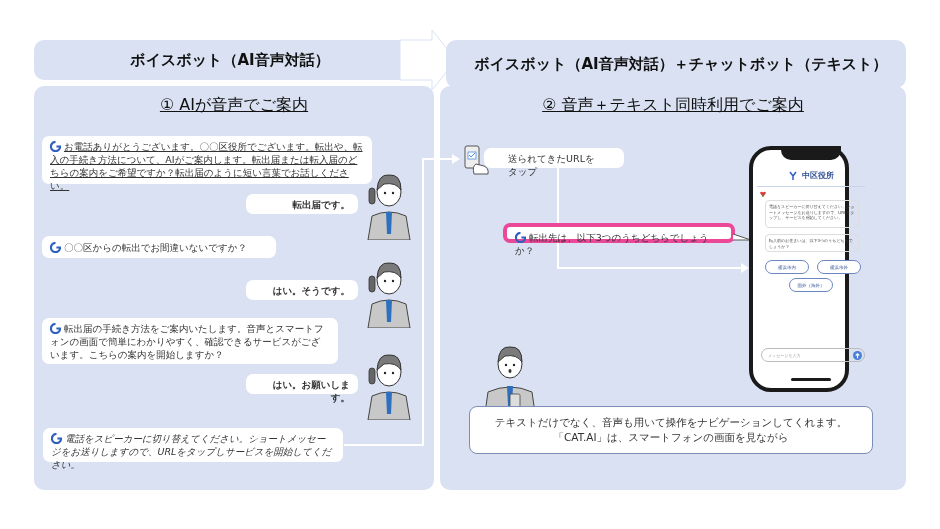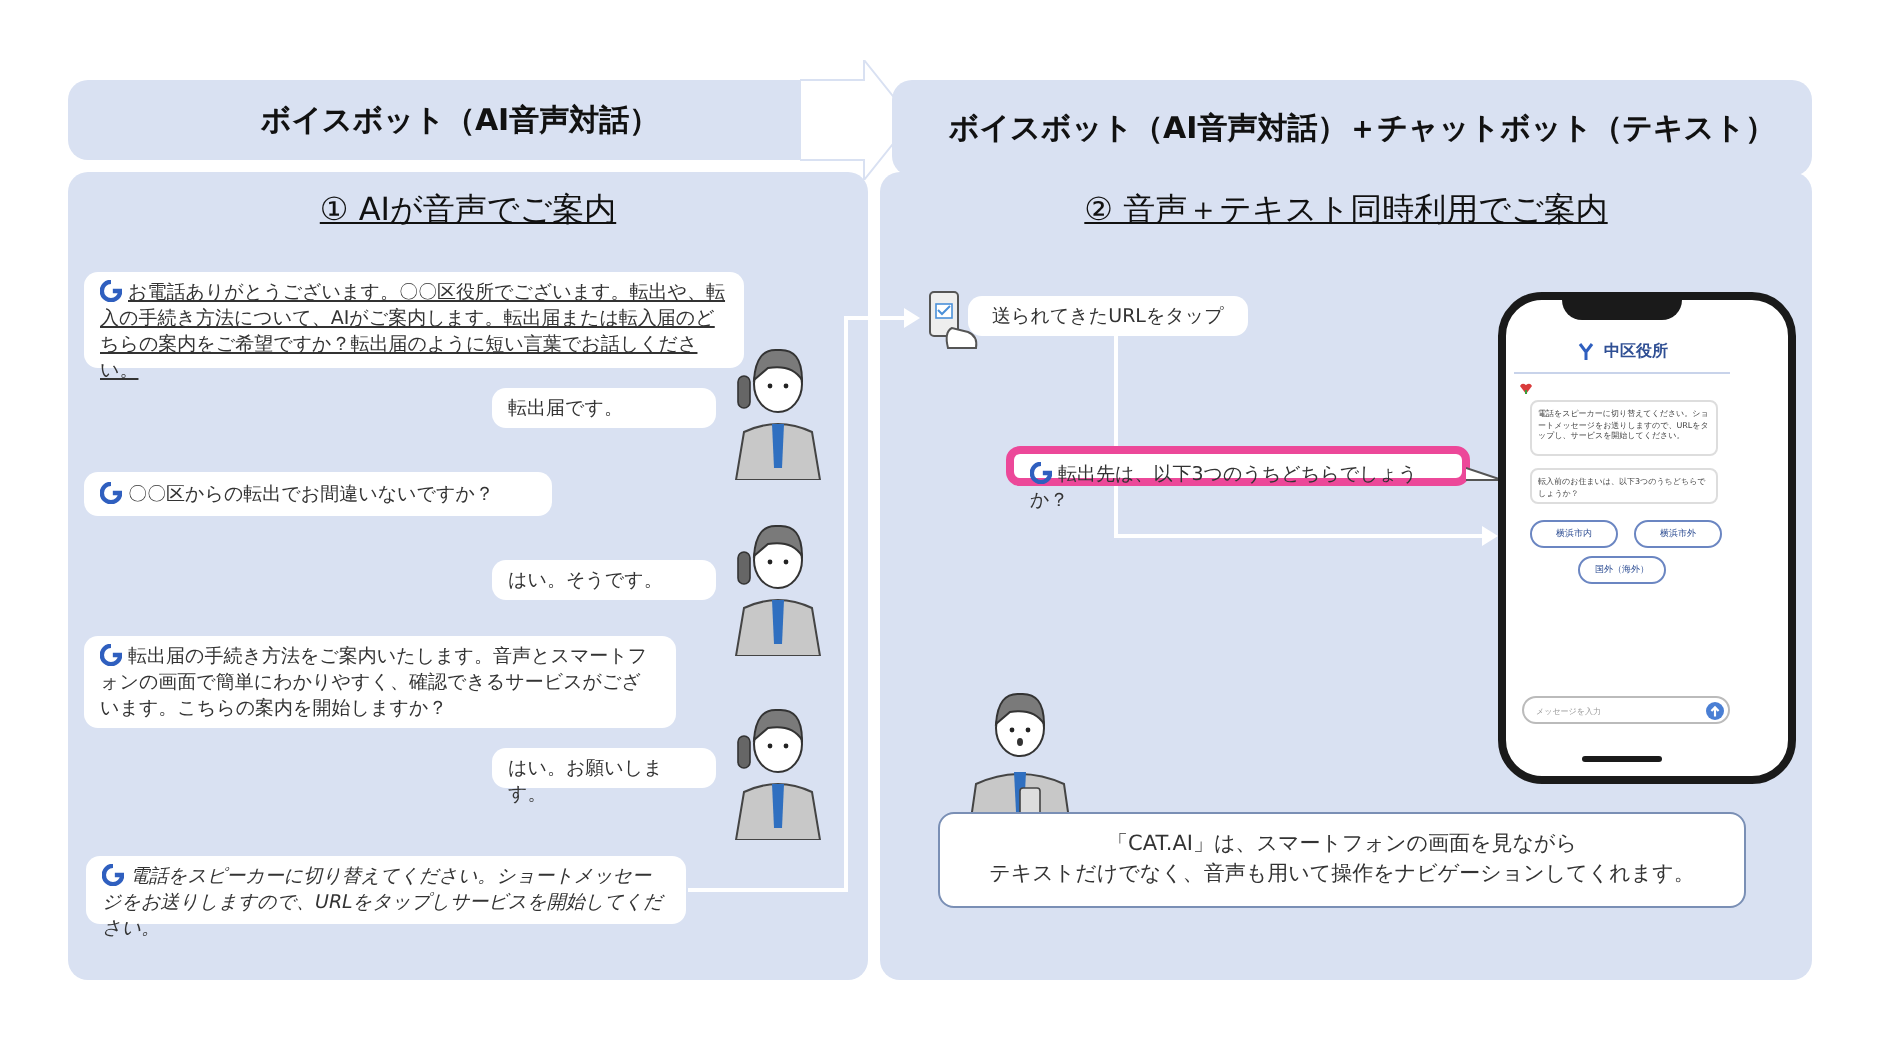--- a/index.html
+++ b/index.html
@@ -15,21 +15,21 @@
   }
   .panel { background: #d9e1f2; border-radius: 10px; }
   .section-title {
     font-size: 16px; font-weight: normal; text-decoration: underline; color: #111;
     text-align: center; white-space: nowrap;
   }
   .bubble {
     background: #ffffff; border-radius: 7px; font-size: 9.5px; line-height: 13px;
     color: #333; padding: 4px 8px;
   }
-  .bubble.right { text-align: left; }
+  .bubble.right { text-align: right; font-weight: bold; }
   .logo {
     display: inline-block; width: 11px; height: 11px; vertical-align: -2px; margin-right: 3px;
   }
   .line { position: absolute; background: #ffffff; }
   .phone {
     border: 4px solid #1a1a1a; border-radius: 22px; background: #fff;
   }
   .phone-btn {
     position: absolute; border: 1px solid #6b86c2; border-radius: 9px; background: #fff;
     font-size: 4.5px; color: #2f4f94; display: flex; align-items: center; justify-content: center;
@@ -126,34 +126,34 @@
     <circle cx="29" cy="29" r="1.2" fill="#222"></circle>
   <rect x="5" y="24" width="6" height="16" rx="3" fill="#666" stroke="#333" stroke-width="0.8"></rect>
 </svg>
 
 <svg class="abs" style="left:462px;top:144px;" width="30" height="32" viewBox="0 0 30 32">
   <rect x="3" y="2" width="14" height="22" rx="2" fill="#eee" stroke="#555" stroke-width="1"></rect>
   <rect x="6" y="8" width="8" height="7" fill="#fff" stroke="#4a90d9" stroke-width="0.8"></rect>
   <path d="M7 11 L9 13 L13 9" stroke="#4a90d9" stroke-width="1" fill="none"></path>
   <path d="M12 30 Q10 22 14 20 L22 22 Q27 24 26 30 Z" fill="#fff" stroke="#555" stroke-width="1"></path>
 </svg>
-<div class="abs bubble" style="left:484px;top:148px;width:140px;height:20px;padding:4px 12px;">
+<div class="abs bubble" style="left:484px;top:148px;width:140px;height:20px;padding:4px 24px;">
   <span>送られてきたURLをタップ</span>
 </div>
 
 <div class="abs bubble" style="left:503px;top:223px;width:232px;height:20px;border:4px solid #ec4899;padding-top:4px;">
   <svg class="logo" viewBox="0 0 12 12">
       <path d="M6 1 A5 5 0 1 0 11 6 L7 6" stroke="#2f5fbf" stroke-width="2.4" fill="none"></path>
     </svg><span>転出先は、以下3つのうちどちらでしょうか？</span>
 </div>
 <svg class="abs" style="left:733px;top:232px;" width="20" height="12">
     <path d="M0 2 L18 8 L0 8" fill="#fff" stroke="#555" stroke-width="1"></path>
   </svg>
 
-<div class="abs phone" style="left:749px;top:146px;width:149px;height:246px;">
+<div class="abs phone" style="left:749px;top:146px;width:100px;height:246px;">
   <div class="abs" style="left:28px;top:-4px;width:60px;height:14px;background:#1a1a1a;border-radius:0 0 10px 10px;"></div>
   <div class="abs" style="left:0;top:20px;width:116px;display:flex;align-items:center;justify-content:center;gap:4px;">
     <svg width="10" height="10" viewBox="0 0 10 10">
         <path d="M2 1 L5 5 L8 1 M5 5 L5 9" stroke="#2f5fbf" stroke-width="1.5" fill="none"></path>
       </svg>
     <span style="font-size:8px;font-weight:bold;color:#2f4f94;">中区役所</span>
   </div>
   <div class="abs" style="left:4px;top:36px;width:108px;height:1px;background:#c8d3ea;"></div>
   <svg class="abs" style="left:6px;top:40px;" width="8" height="8" viewBox="0 0 8 8">
       <path d="M4 7 L1 3 Q2 1 4 2.5 Q6 1 7 3 Z" fill="#d93b3b"></path>
@@ -179,15 +179,15 @@
   <polygon points="27,46 33,46 32,66 28,66" fill="#2f6fc0"></polygon>
   <ellipse cx="30" cy="24" rx="12" ry="14" fill="#fff" stroke="#333" stroke-width="1"></ellipse>
   <path d="M18 22 Q19 6 30 7 Q42 6 42 22 Q37 14 25 16 Z" fill="#7a7a7a" stroke="#333" stroke-width="1"></path>
   <circle cx="26" cy="25" r="1.2" fill="#222"></circle>
     <circle cx="34" cy="25" r="1.2" fill="#222"></circle>
   <ellipse cx="30" cy="31" rx="1.5" ry="2" fill="#333"></ellipse>
   <rect x="30" y="54" width="10" height="16" rx="1.5" fill="#ddd" stroke="#444" stroke-width="0.8"></rect>
 </svg>
 
 <div class="abs" style="left:469px;top:406px;width:404px;height:48px;background:#fff;border:1px solid #7a8fb5;border-radius:8px;font-size:10.5px;line-height:15px;text-align:center;padding-top:8px;color:#333;">
+  <div>テキストだけでなく、音声も用いて操作をナビゲーションしてくれます。</div>
   <div>「CAT.AI」は、スマートフォンの画面を見ながら</div>
-  <div>テキストだけでなく、音声も用いて操作をナビゲーションしてくれます。</div>
 </div>
 
 </body></html>

